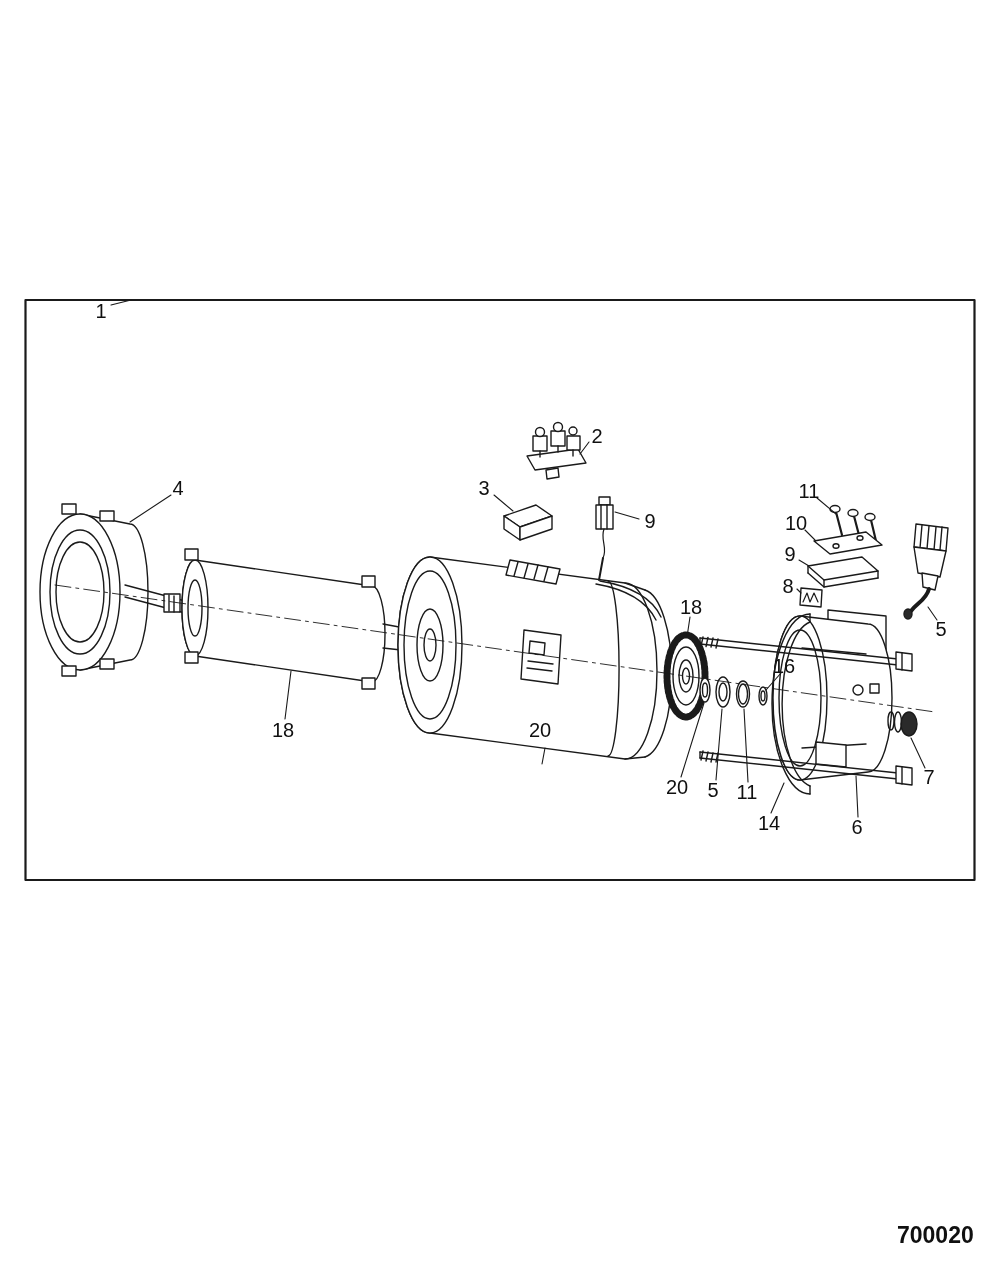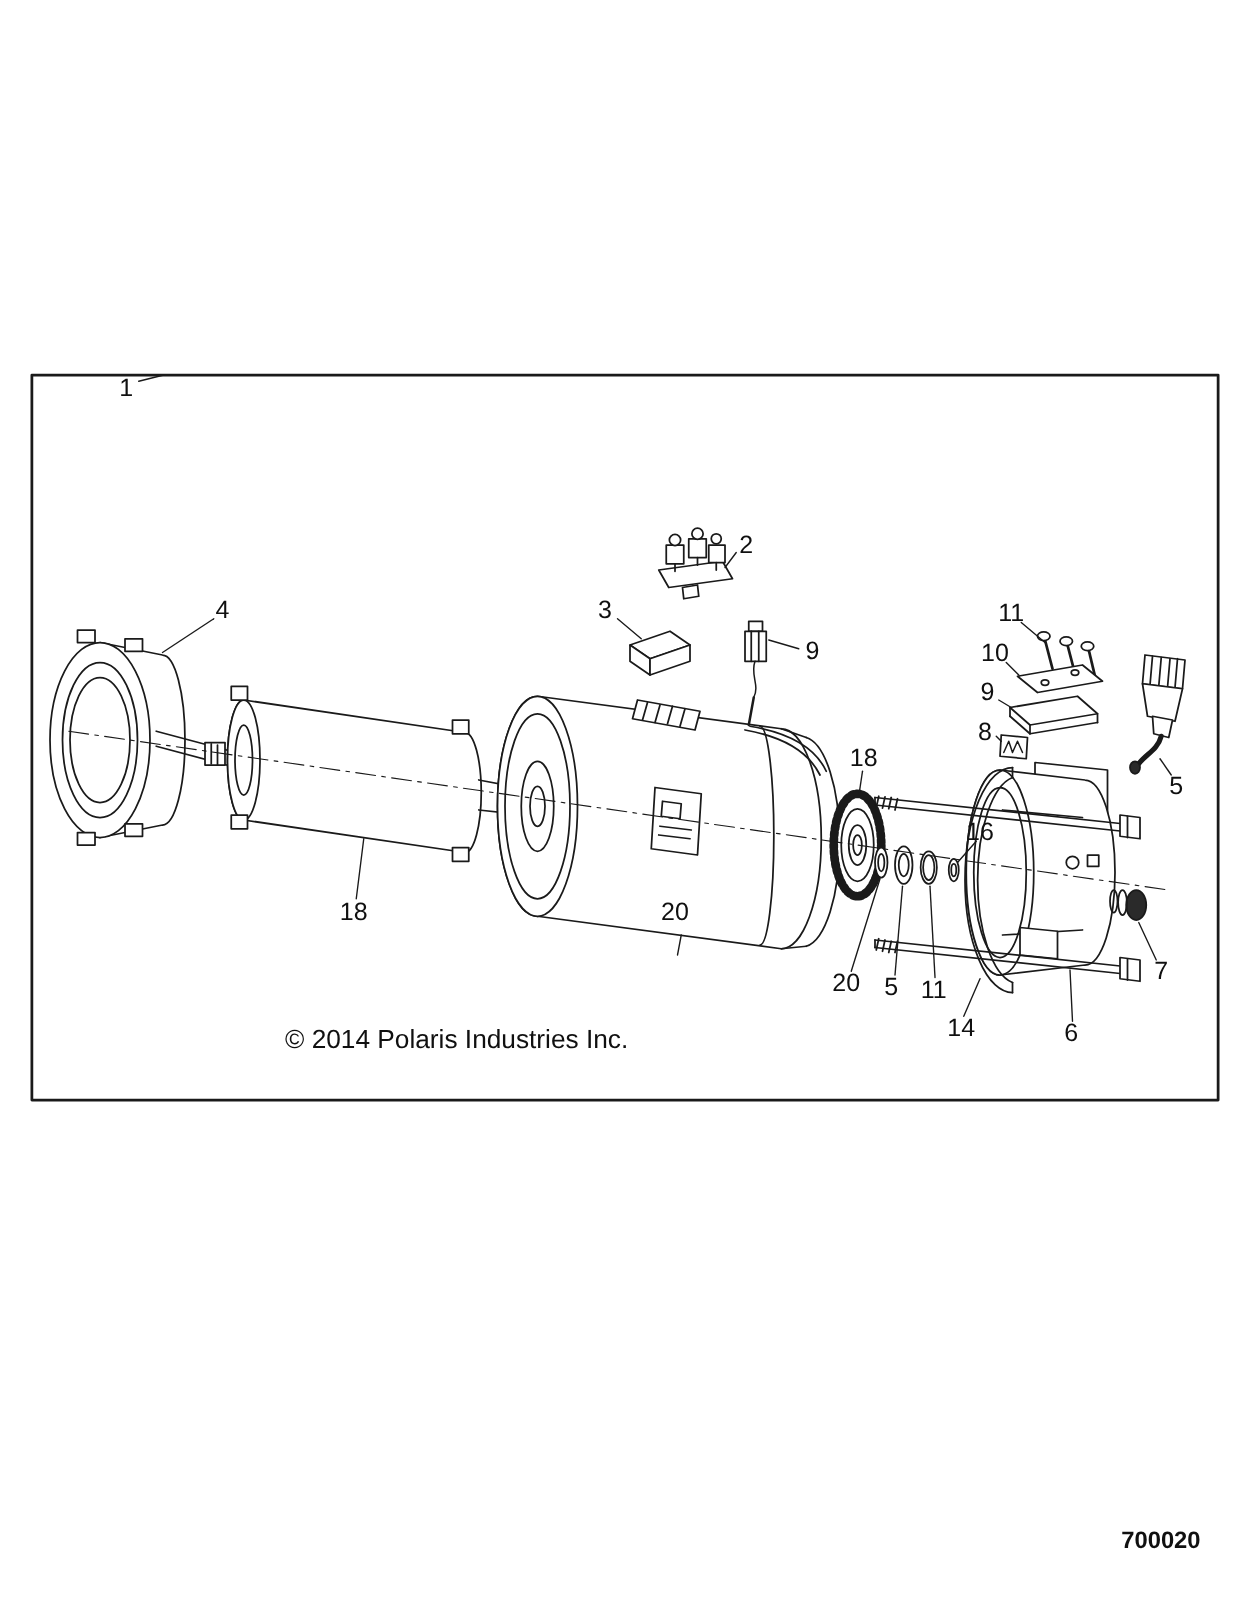--- a/index.html
+++ b/index.html
@@ -22,21 +22,21 @@
     white-space:nowrap;
   }
   .copyright {
     position:absolute;
     font-size:21px;
     color:#101010;
     white-space:nowrap;
   }
   .diagram-code {
     position:absolute;
-    font-size:19px;
+    font-size:23px;
     font-weight:bold;
     color:#101010;
     white-space:nowrap;
   }
 </style>
 </head>
 <body>
 
 <div class="page">
 
@@ -282,16 +282,15 @@
   <div class="callout" style="left:713px;top:790px">5</div>
   <div class="callout" style="left:677px;top:787px">20</div>
   <div class="callout" style="left:769px;top:823px">14</div>
   <div class="callout" style="left:747px;top:792px">11</div>
   <div class="callout" style="left:784px;top:666px">16</div>
   <div class="callout" style="left:650px;top:521px">9</div>
   <div class="callout" style="left:283px;top:730px">18</div>
   <div class="callout" style="left:691px;top:607px">18</div>
   <div class="callout" style="left:540px;top:730px">20</div>
 
-  <div class="copyright" style="left:228px;top:820px">© 2014 Polaris Industries Inc.</div>
   <div class="diagram-code" style="left:897px;top:1222px">700020</div>
 
 </div>
 
 </body></html>

